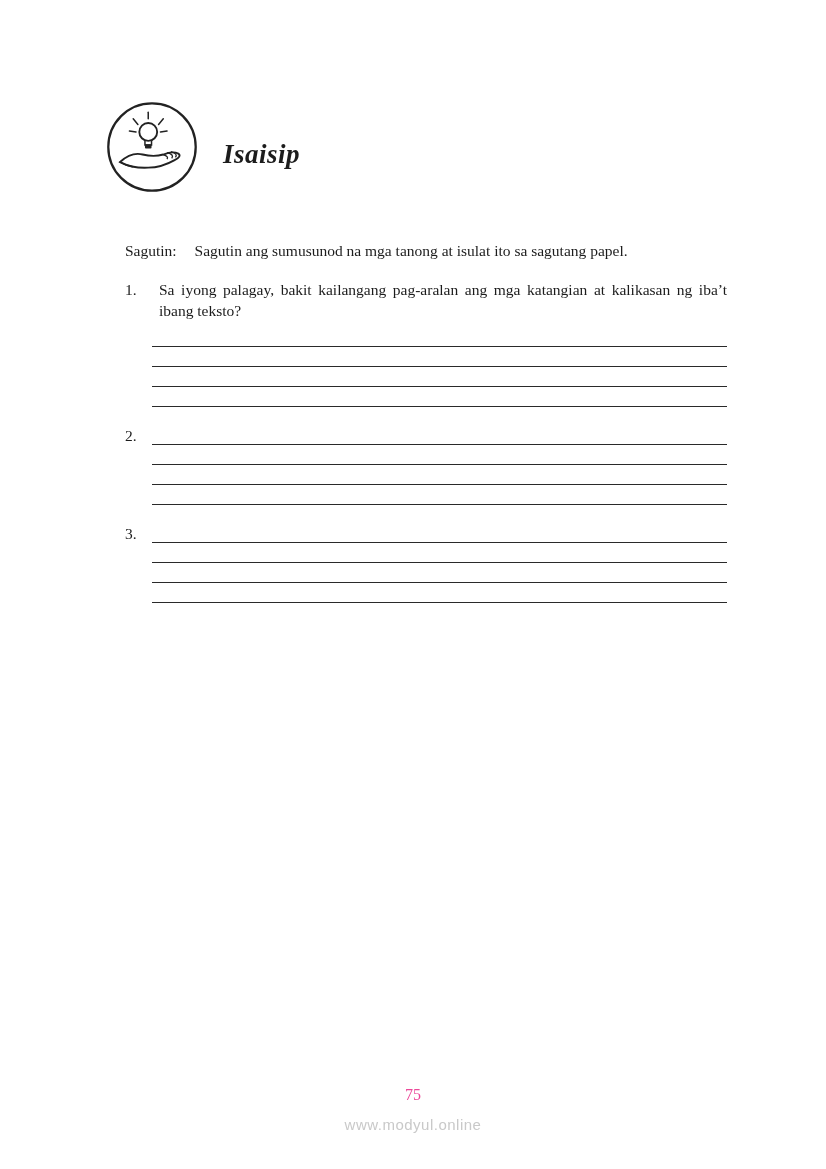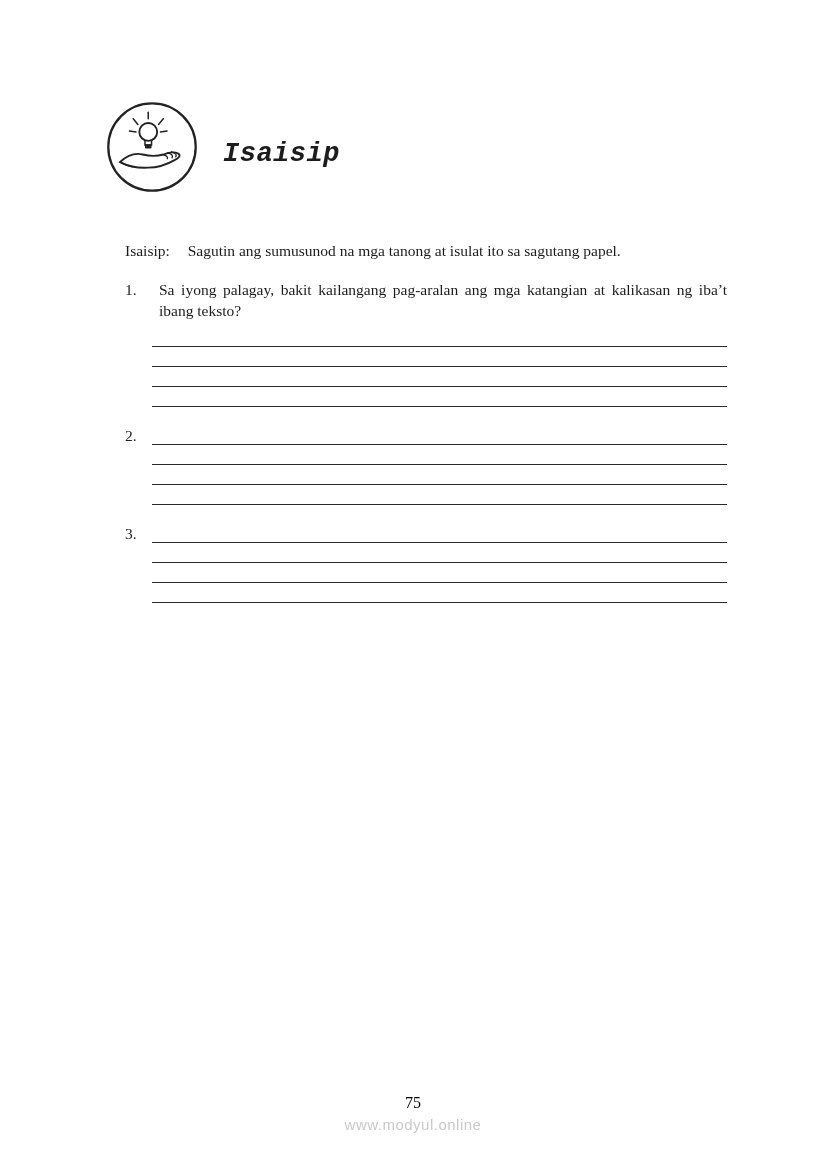--- a/index.html
+++ b/index.html
@@ -26,21 +26,21 @@
     display: flex;
     align-items: center;
     gap: 24px;
   }
   .icon-circle {
     width: 94px;
     height: 94px;
     flex: 0 0 auto;
   }
   .section-title {
-    font-family: Liberation Mono, monospace;
+    font-family: Liberation Serif, serif;
     font-weight: bold;
     font-style: italic;
     font-size: 27px;
     letter-spacing: 0.5px;
     margin-top: 14px;
   }
   .content {
     position: absolute;
     left: 125px;
     top: 240px;
@@ -77,24 +77,24 @@
   }
   .footer {
     position: absolute;
     left: 0;
     right: 0;
     bottom: 36px;
     text-align: center;
   }
   .page-number {
     font-size: 16px;
-    color: #000000;
+    color: #ec4899;
   }
   .watermark {
-    margin-top: 4px;
+    margin-top: 12px;
     font-family: "Liberation Sans", sans-serif;
     font-size: 15px;
     color: #c9c9c9;
     letter-spacing: 0.5px;
   }
 </style>
 </head>
 <body>
 
 <div class="page">
@@ -120,21 +120,21 @@
         <path d="M62 58 Q68 60 66 63 M66 56 Q74 58 71 62 M70 55 Q78 57 75 61" fill="none" stroke="#222222" stroke-width="1.4"></path>
         <path d="M16 66 Q22 70 30 71" fill="none" stroke="#222222" stroke-width="1.4"></path>
       </svg>
     </div>
     <div class="section-title">Isaisip</div>
   </div>
 
   <div class="content">
 
     <p class="panuto">
-      <span class="panuto-label">Isaisip:</span>
+      <span class="panuto-label">Sagutin:</span>
       <span>Sagutin ang sumusunod na mga tanong at isulat ito sa sagutang papel.</span>
     </p>
 
     <div class="question">
       <div class="q-number">1.</div>
       <div class="q-body">
         <p class="q-text">Sa iyong palagay, bakit kailangang pag-aralan ang mga katangian at kalikasan ng iba’t ibang teksto?</p>
         <div class="answer-lines">
             <div class="answer-line"></div>
             <div class="answer-line"></div>

